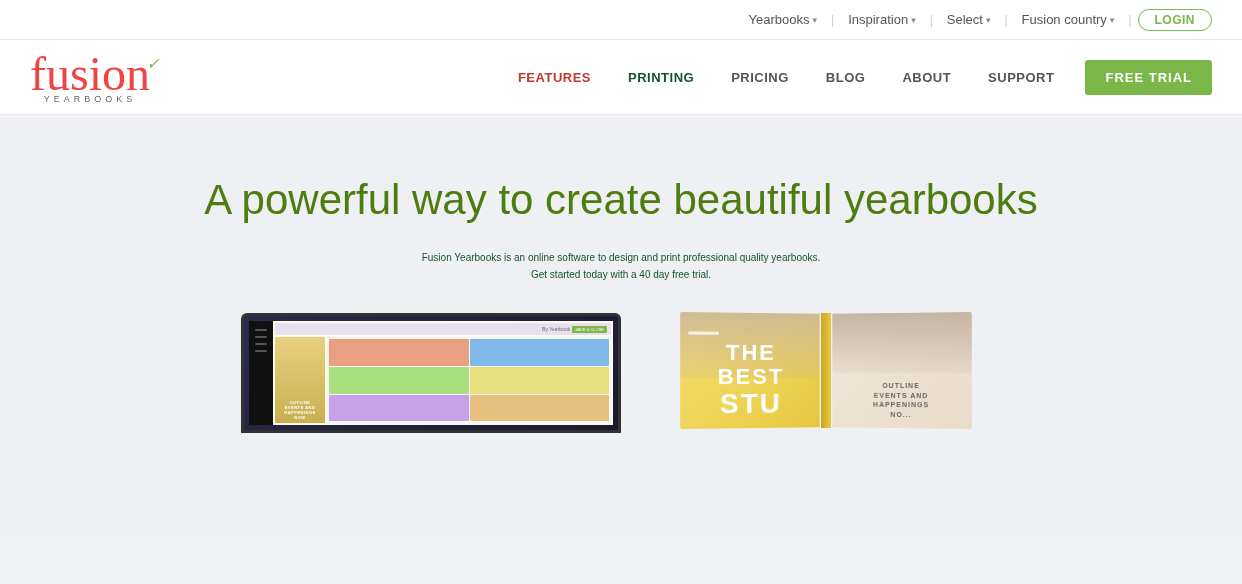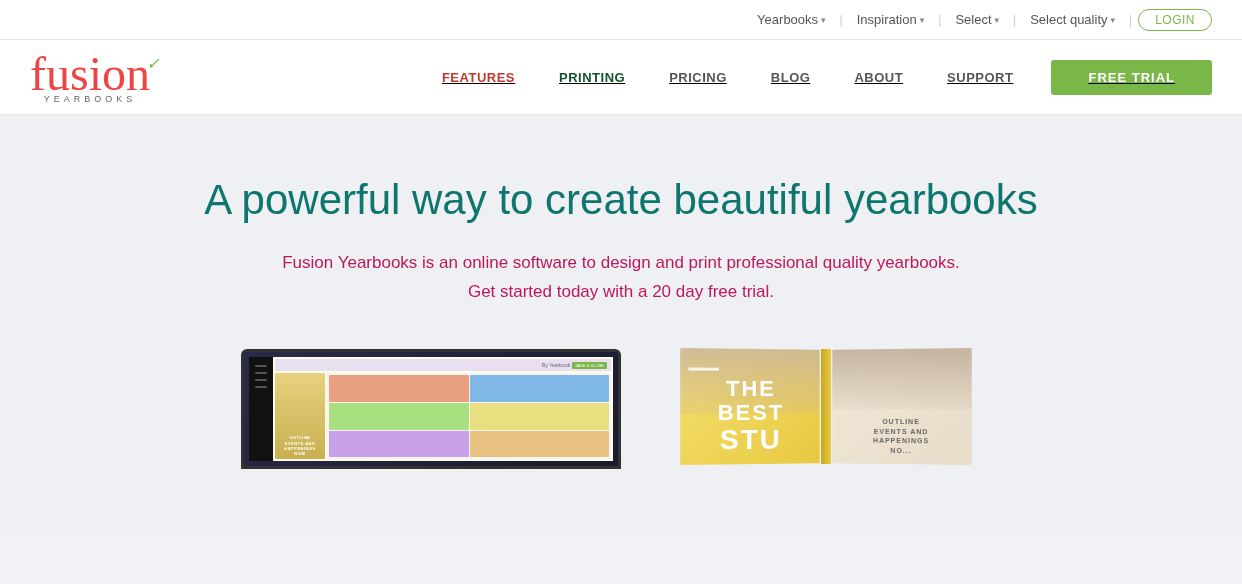--- a/index.html
+++ b/index.html
@@ -37,21 +37,21 @@
     .top-bar-nav .separator {
       color: #ccc;
       font-size: 12px;
     }
     .login-btn {
       border: 1.5px solid #7ab648;
       color: #7ab648 !important;
       border-radius: 20px;
       padding: 3px 16px !important;
       font-size: 12px !important;
-      font-weight: 400;
+      font-weight: 700;
       letter-spacing: 0.5px;
     }
 
     
     .main-nav {
       background: #fff;
       display: flex;
       align-items: center;
       padding: 0 30px;
       height: 75px;
@@ -59,70 +59,69 @@
     }
     .logo-area {
       display: flex;
       align-items: center;
       margin-right: auto;
     }
 
     .nav-links {
       display: flex;
       align-items: center;
-      gap: 12px;
-      text-decoration: underline;
+      gap: 5px;
     }
     .nav-links a {
       text-decoration: none;
       font-size: 13px;
       font-weight: 700;
       letter-spacing: 0.5px;
       padding: 0 16px;
       color: #555;
       text-transform: uppercase;
       cursor: pointer;
     }
     .nav-links a.printing { color: #e8a020; }
     .nav-links a.features { color: #e05050; }
     .free-trial-btn {
       background: #7ab648;
       color: #fff !important;
-      padding: 10px 37px !important;
+      padding: 10px 20px !important;
       border-radius: 3px;
       margin-left: 8px;
       font-size: 13px !important;
       font-weight: 700 !important;
       letter-spacing: 1px;
     }
 
     
     .hero {
       background: #eef0f3;
       text-align: center;
       padding: 60px 20px 0 20px;
       min-height: 420px;
       position: relative;
       overflow: hidden;
     }
     .hero h1 {
       font-size: 42px;
       font-weight: 300;
-      color: #0f766e;
+      color: #4d7c0f;
       line-height: 1.2;
       margin-bottom: 24px;
       max-width: 900px;
       margin-left: auto;
       margin-right: auto;
     }
     .hero p {
-      font-size: 17px;
-      color: #be185d;
+      font-size: 10px;
+      color: #14532d;
       line-height: 1.7;
-      margin-bottom: 32px;
+      margin-bottom: 20px;
     }
     .get-started-btn {
       background: #7ab648;
       color: #fff;
       border: none;
       padding: 16px 50px;
       font-size: 15px;
       font-weight: 700;
       letter-spacing: 2px;
       text-transform: uppercase;
@@ -258,21 +257,21 @@
       <span>Inspiration</span>
       <span class="arrow">▾</span>
     </a>
     <span class="separator">|</span>
     <a>
       <span>Select</span>
       <span class="arrow">▾</span>
     </a>
     <span class="separator">|</span>
     <a>
-      <span>Select quality</span>
+      <span>Fusion country</span>
       <span class="arrow">▾</span>
     </a>
     <span class="separator">|</span>
     <a class="login-btn">
       <span>LOGIN</span>
     </a>
   </nav>
 </div>
 
 <nav class="main-nav">
@@ -291,21 +290,21 @@
     <a>ABOUT</a>
     <a>SUPPORT</a>
     <a class="free-trial-btn" style="color:#fff; text-decoration:none; background:#7ab648; padding:10px 22px; border-radius:3px; font-size:13px; font-weight:700; letter-spacing:1px; margin-left:10px;">FREE TRIAL</a>
   </div>
 </nav>
 
 <section class="hero">
   <h1>A powerful way to create beautiful yearbooks</h1>
   <p>
     <span>Fusion Yearbooks is an online software to design and print professional quality yearbooks.</span><br>
-    <span>Get started today with a 20 day free trial.</span>
+    <span>Get started today with a 40 day free trial.</span>
   </p>
 
   
   <div class="hero-images">
 
     <div class="laptop-mockup">
       <div class="laptop-screen-content">
         <div class="laptop-yearbook-preview">
           <div class="sidebar-mini">
             <div class="sidebar-icon"></div>

